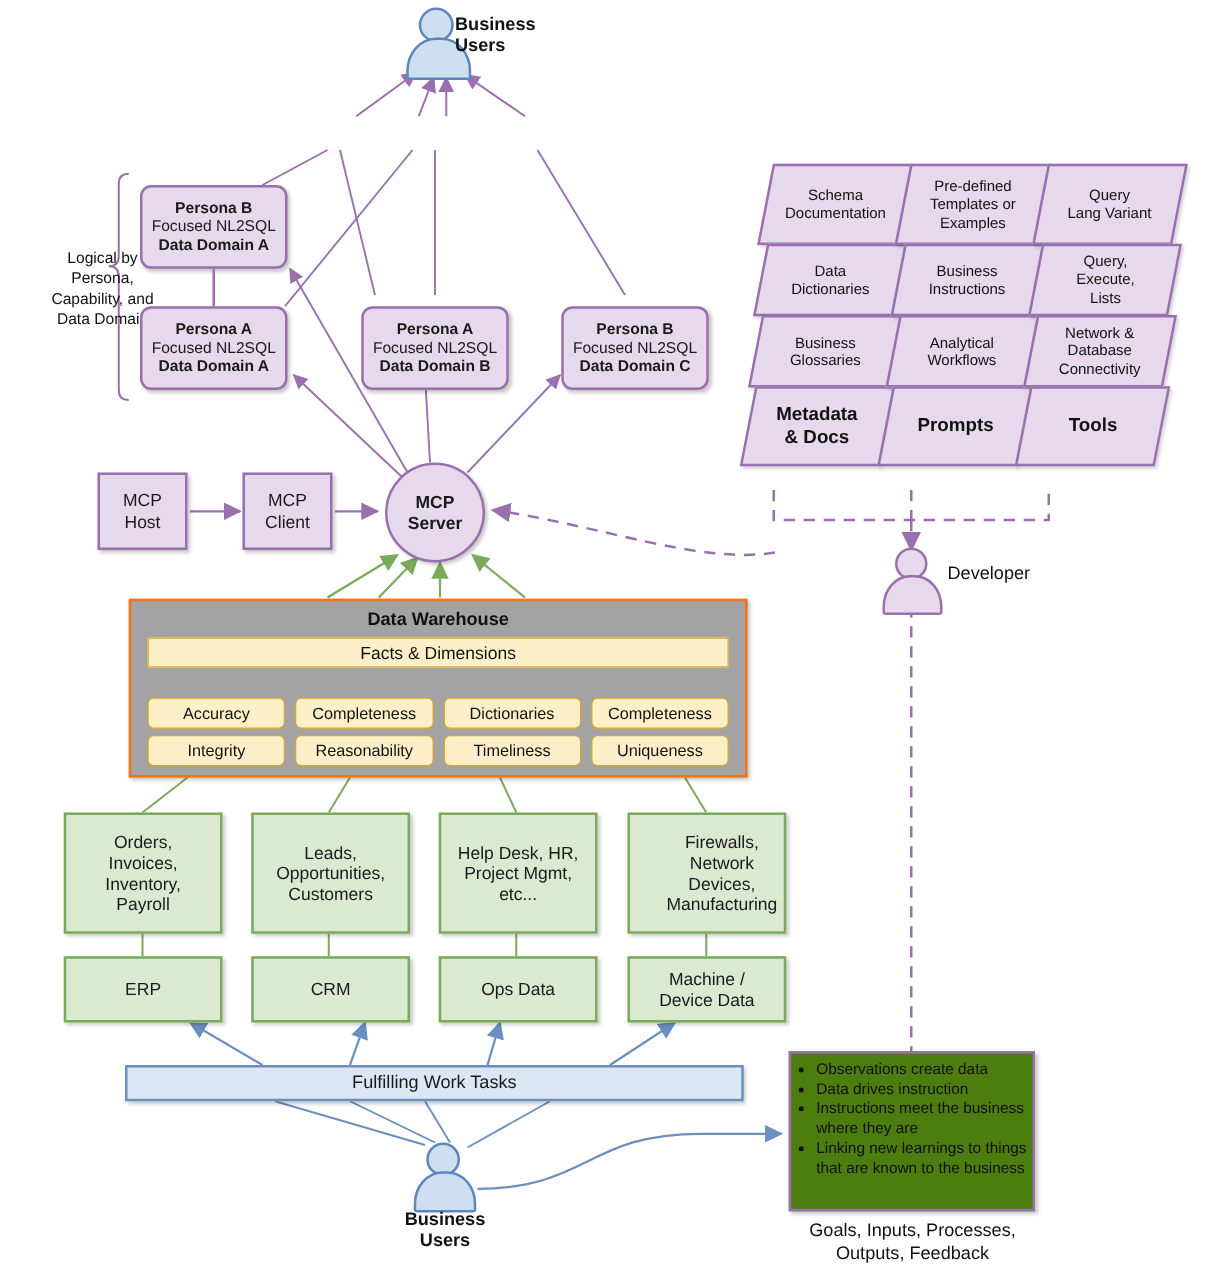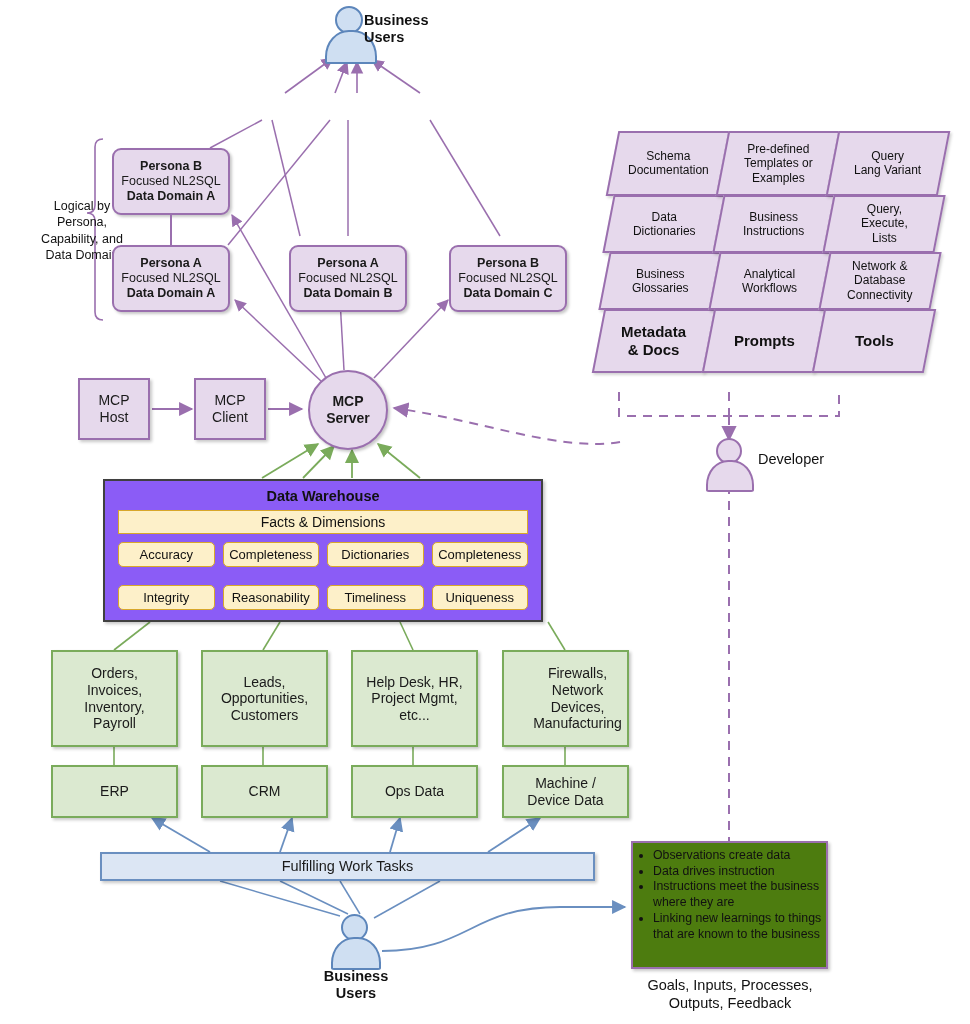--- a/index.html
+++ b/index.html
@@ -22,27 +22,27 @@
 
   
   .blue{background:#dce6f4;border:2px solid #6a8fc0;color:#1a1a1a;
         box-shadow:2px 2px 3px rgba(0,0,0,.22);font-size:14.5px;}
 
   
   .green{background:#dbe9d0;border:2.5px solid #7aab5b;color:#1a1a1a;
          box-shadow:2px 2px 3px rgba(0,0,0,.22);font-size:14px;}
 
   
-  #warehouse{position:absolute;left:103px;top:479px;width:440px;height:143px;
-             background:#8b5cf6;border:2px solid #404040;box-sizing:border-box;
+  #warehouse{position:absolute;left:103px;top:479px;width:495px;height:143px;
+             background:#a3a3a3;border:2px solid #f97316;box-sizing:border-box;
              box-shadow:2px 2px 3px rgba(0,0,0,.22);}
   #warehouse .whtitle{text-align:center;font-weight:bold;font-size:14.5px;margin-top:7px;}
   #facts{margin:6px 13px 0 13px;border:1.5px solid #d8a72b;background:#fdf0c9;
          text-align:center;font-size:14px;padding:3px 0;}
-  #qgrid{display:grid;grid-template-columns:repeat(4,1fr);gap:18px 8px;margin:8px 13px 0 13px;}
+  #qgrid{display:grid;grid-template-columns:repeat(4,1fr);gap:5px 8px;margin:24px 13px 0 13px;}
   .qcell{border:1.5px solid #d8a72b;border-radius:5px;background:#fdf0c9;
          text-align:center;font-size:13px;padding:4px 0;}
 
   
   .pstack{position:absolute;}
   .pslice{position:absolute;box-sizing:border-box;background:#e6d9ec;
           border:2px solid #9a6fae;display:flex;align-items:center;justify-content:center;
           text-align:center;font-size:12px;line-height:1.2;
           transform:skewX(-11deg);box-shadow:2px 2px 3px rgba(0,0,0,.18);}
   .pslice.head{font-size:15px;font-weight:bold;}

